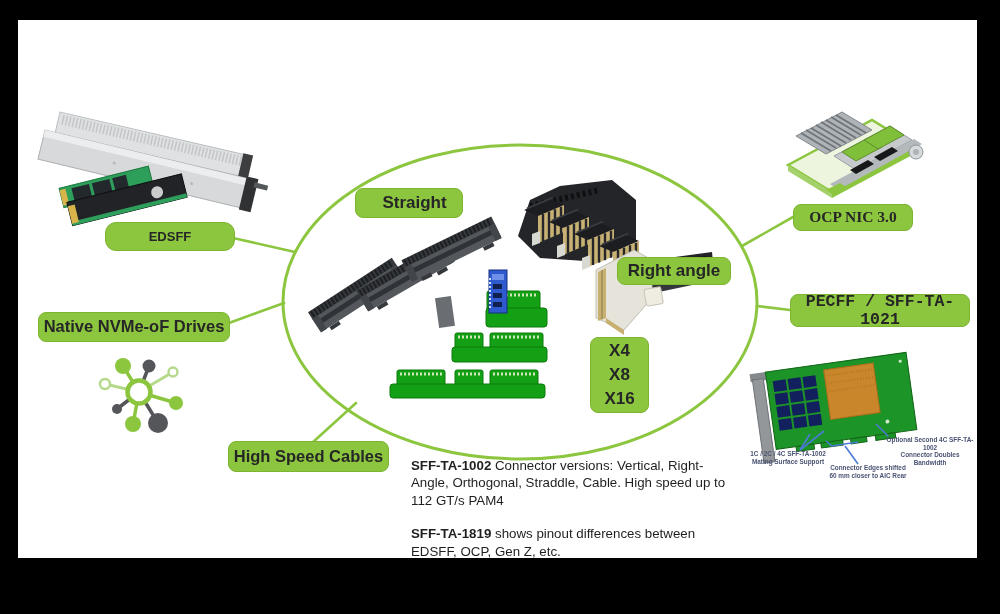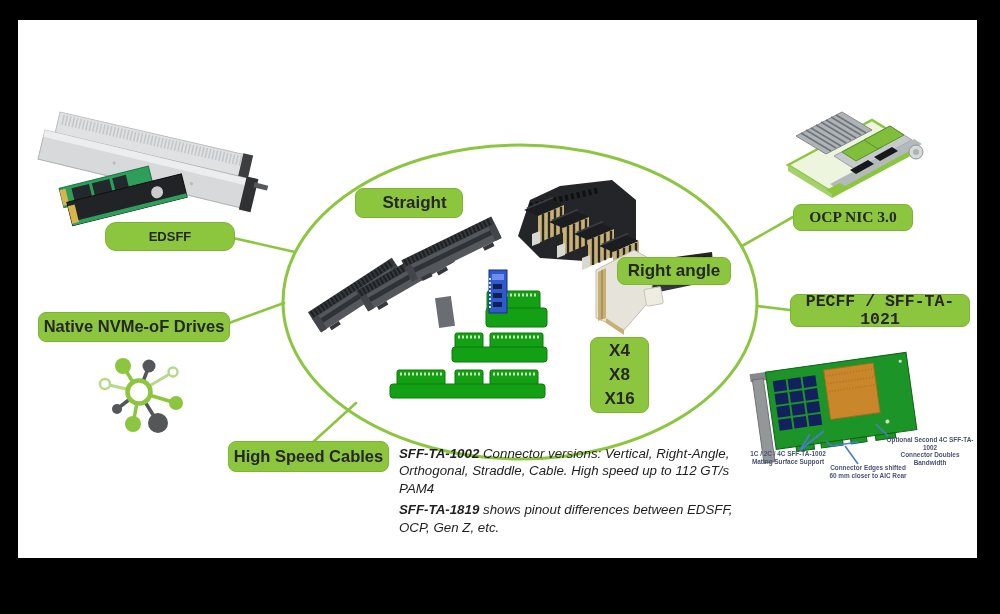--- a/index.html
+++ b/index.html
@@ -5,21 +5,21 @@
   html,body{margin:0;padding:0;background:#000;}
   #stage{position:relative;width:1000px;height:614px;background:#000;overflow:hidden;
          font-family:"Liberation Sans","DejaVu Sans",sans-serif;}
   #canvas{position:absolute;left:18px;top:20px;width:959px;height:538px;background:#ffffff;}
   #art{position:absolute;left:0;top:0;width:1000px;height:614px;z-index:1;}
   .tag{position:absolute;z-index:2;display:flex;align-items:center;justify-content:center;
        background:#8CC63F;border:1px solid #7db531;border-radius:8px;
        color:#262626;font-weight:bold;text-align:center;line-height:1.05;}
   .desc{position:absolute;z-index:2;left:395px;top:441px;width:362px;
         font-size:13.3px;line-height:17.4px;color:#1f1f1f;}
-  .desc p{margin:4px;font-style:italic;}
+  .desc p{margin:16px;}
   .b{font-weight:bold;}
   .ann{position:absolute;z-index:2;text-align:center;color:#4a5272;
        font-size:6.4px;line-height:7.6px;font-weight:bold;}
 </style>
 </head>
 <body>
 
 <div id="stage">
   <div id="canvas"></div>
 

